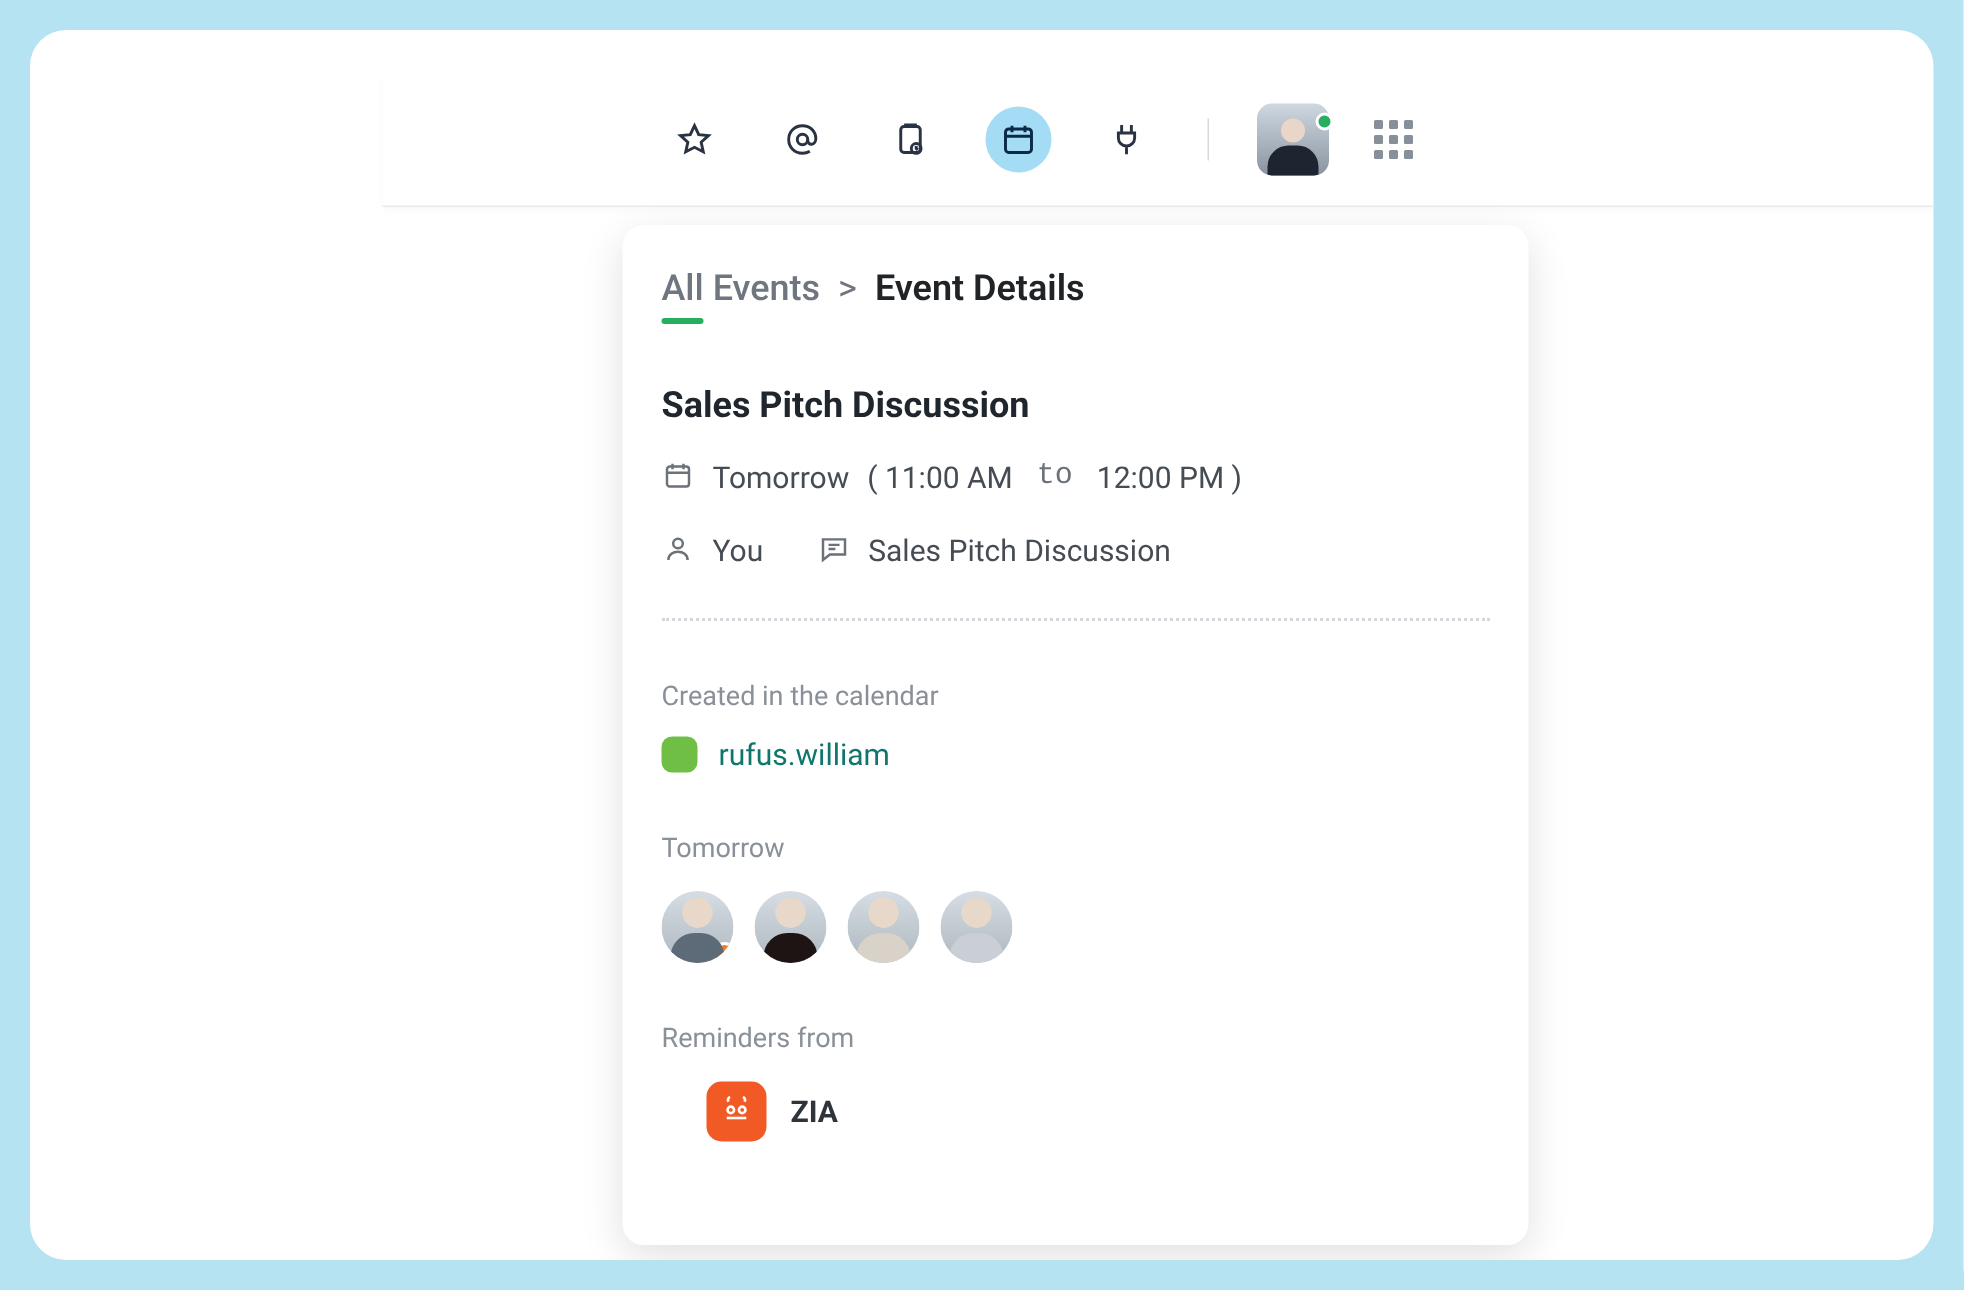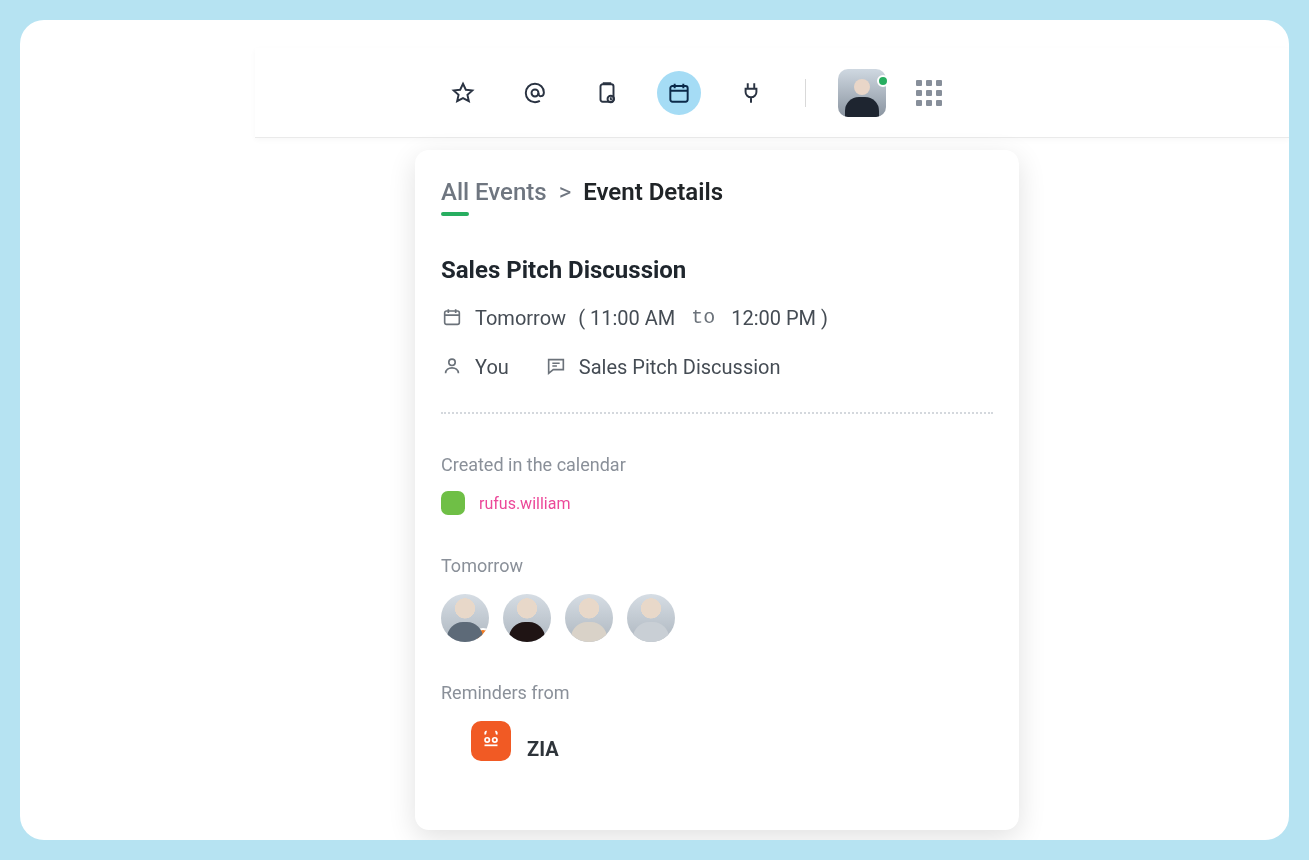--- a/index.html
+++ b/index.html
@@ -185,22 +185,22 @@
     margin-top: 40px;
     color: #8a9099;
     font-size: 18px;
   }
 
   .cal-owner {
     display: flex;
     align-items: center;
     gap: 14px;
     margin-top: 16px;
-    font-size: 16px;
-    color: #ec4899;
+    font-size: 20px;
+    color: #0f766e;
   }
   .cal-color-chip {
     width: 24px;
     height: 24px;
     border-radius: 7px;
     background: #6fbf46;
   }
 
   .attendees-row {
     display: flex;
@@ -233,21 +233,21 @@
     position:absolute;
     right:-2px; bottom:-2px;
     width:16px; height:16px;
     border-radius:50%;
     background:#f47b20;
     border:2px solid #fff;
   }
 
   .reminder-row {
     display: flex;
-    align-items: flex-end;
+    align-items: center;
     gap: 16px;
     margin-top: 18px;
     padding-left: 30px;
   }
   .zia-icon {
     width: 40px;
     height: 40px;
     border-radius: 10px;
     background: #f15a24;
     display:flex;

